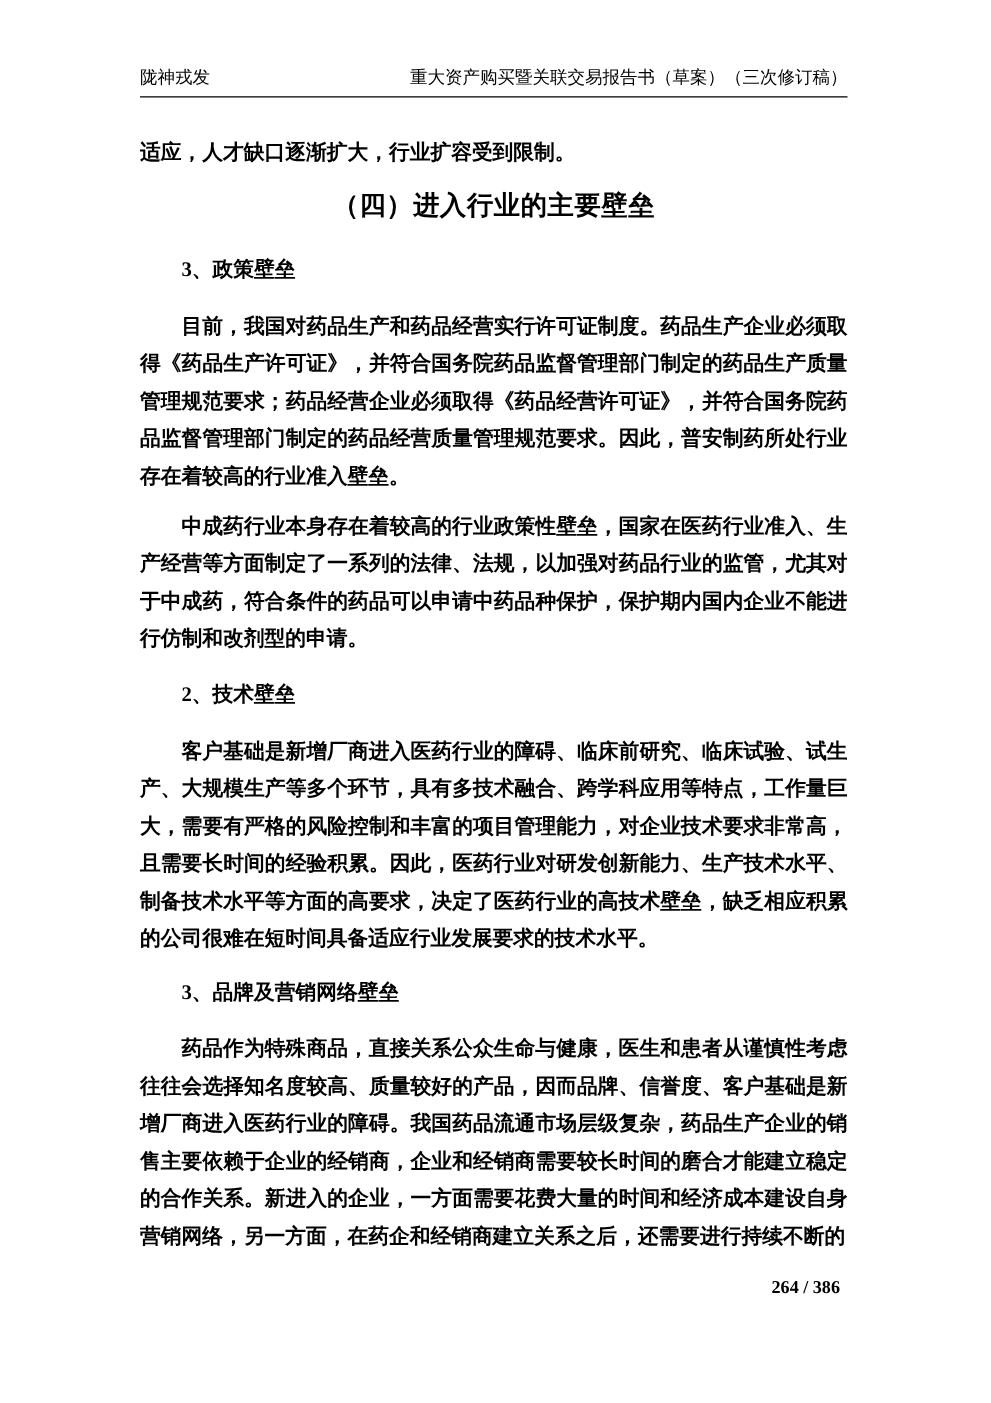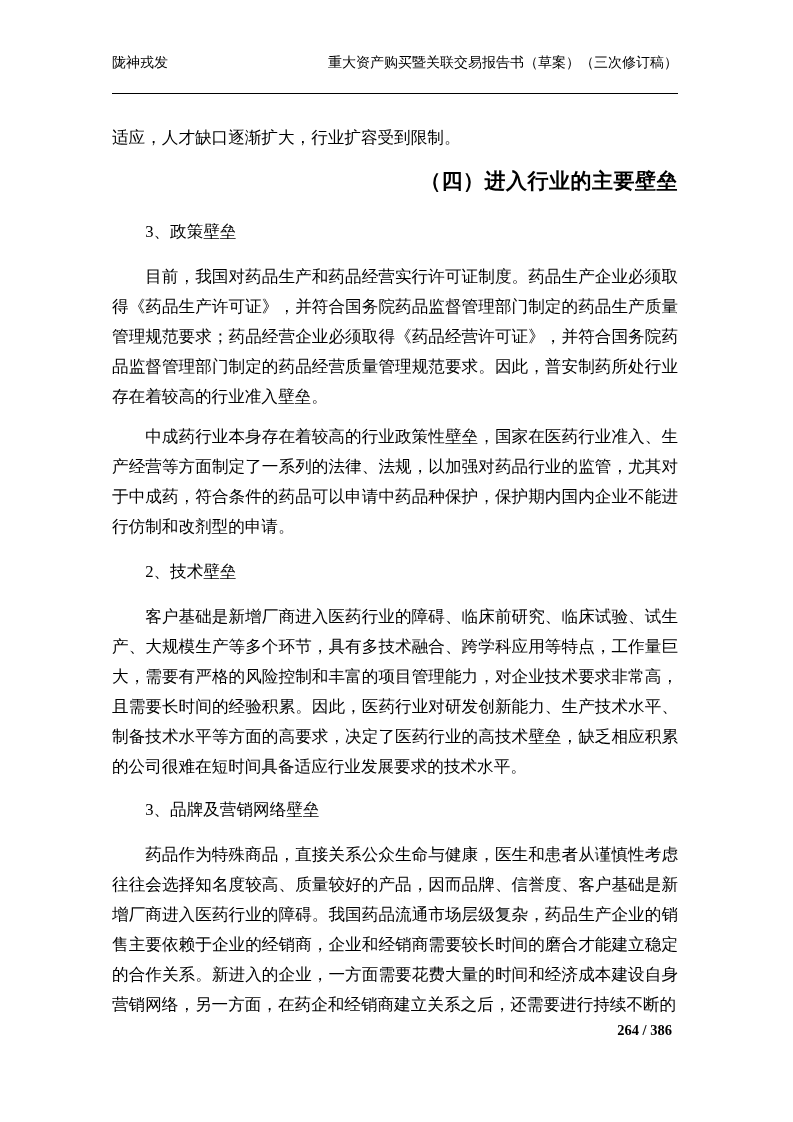--- a/index.html
+++ b/index.html
@@ -20,47 +20,48 @@
     position: absolute;
     left: 112px;
     top: 0;
     width: 566px;
   }
   .doc-header {
     display: flex;
     justify-content: space-between;
     align-items: flex-end;
     padding-top: 54px;
-    padding-bottom: 22px;
+    padding-bottom: 6px;
     border-bottom: 1.5px solid #000000;
     font-size: 14px;
     line-height: 17px;
     gap: 27px;
   }
   .doc-header .hdr-left { white-space: nowrap; }
   .doc-header .hdr-right { white-space: nowrap; }
 
   .blk {
     margin: 0;
     font-size: 16.6px;
     line-height: 30px;
     text-align: justify;
     text-justify: inter-ideograph;
+    font-weight: bold;
   }
   .p-cont {
     margin-top: 29px;
     text-indent: 0;
   }
   .h1 {
     margin-top: 12px;
     font-family: "Liberation Sans", sans-serif;
     font-weight: bold;
     font-size: 21px;
     line-height: 32px;
-    text-align: right;
+    text-align: center;
     letter-spacing: 0.5px;
   }
   .h2 {
     text-indent: 2em;
     text-align: left;
   }
   .para {
     text-indent: 2em;
   }
   .mt10 { margin-top: 10px; }

